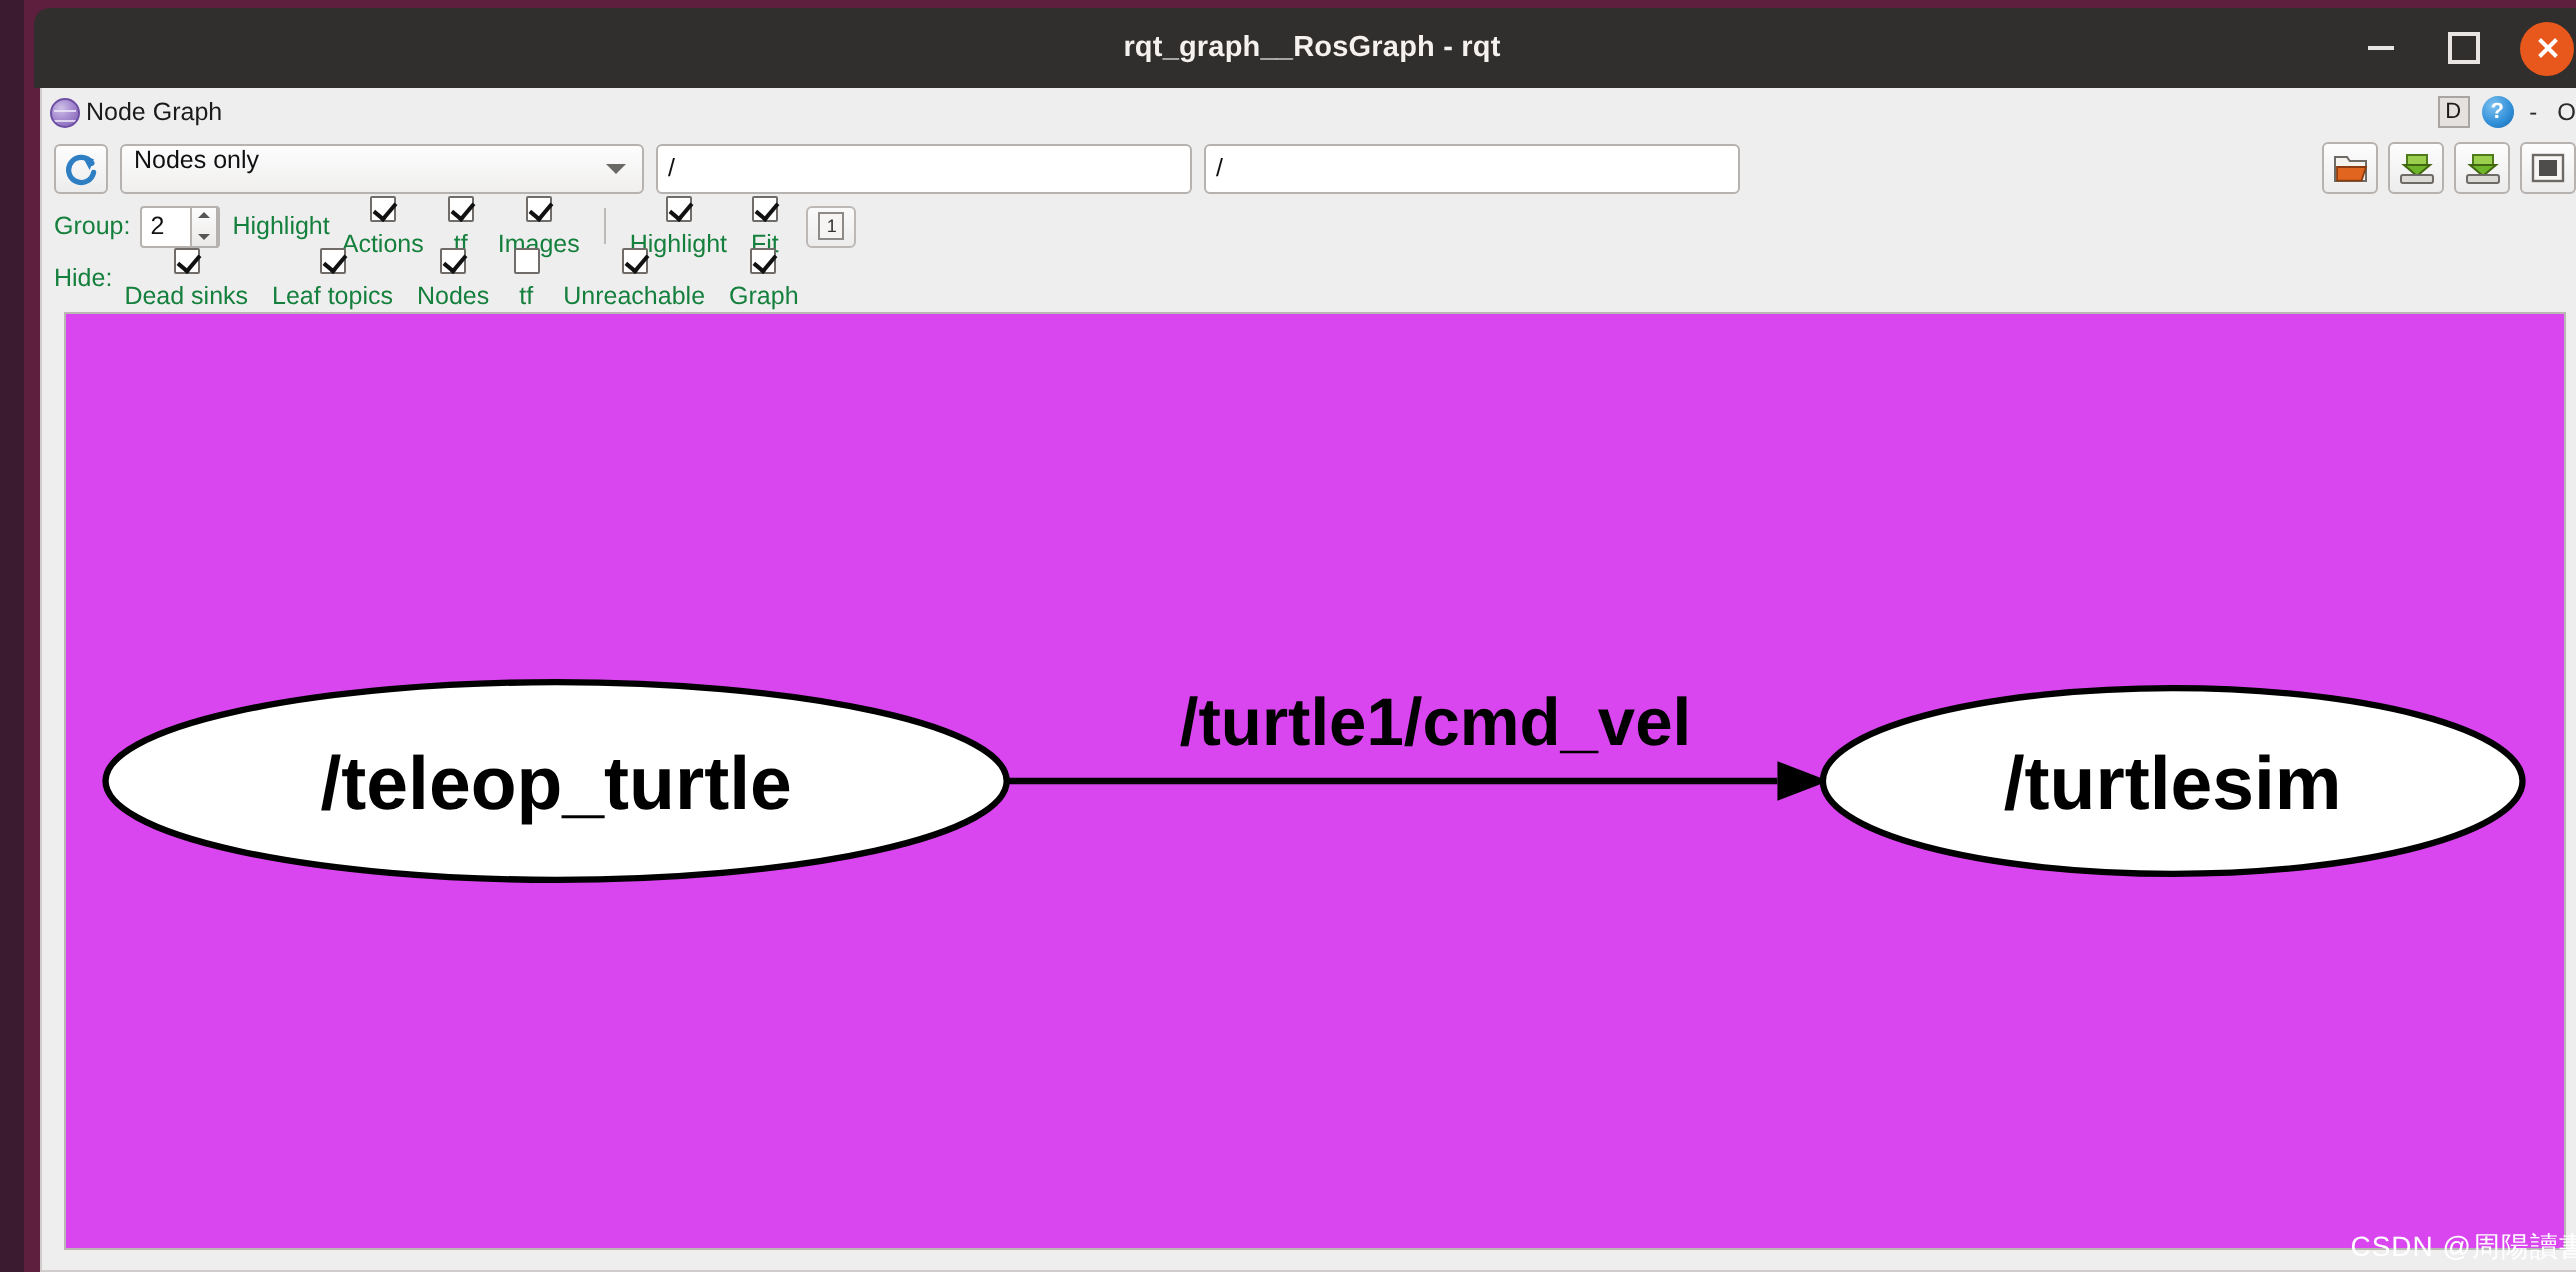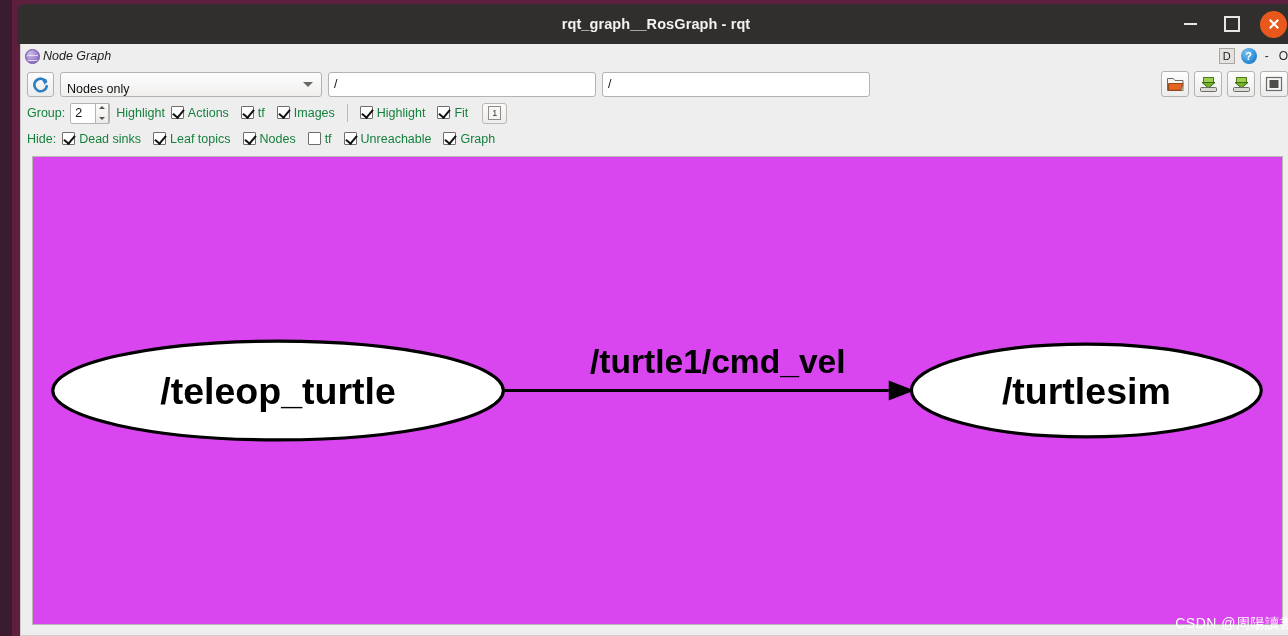--- a/index.html
+++ b/index.html
@@ -84,21 +84,21 @@
     background: radial-gradient(circle at 35% 32%, #cfc0e8 0%, #a58ad0 48%, #7a5cb0 100%);
     border: 1px solid #6d4fa3;
     display: block;
     position: relative; overflow: hidden;
   }
   #globe-icon::before {
     content: ""; position: absolute; left: 1px; top: 5px;
     width: 11px; height: 4px; border-top: 1px solid #eee9f7; border-bottom: 1px solid #eee9f7;
     opacity: .8;
   }
-  #dock-title { font-size: 12.5px; color: #1b1b1b; font-style: italic; }
+  #dock-title { font-size: 12.5px; color: #1b1b1b; }
   #dock-right { position: absolute; right: 4px; top: 0; bottom: 0; display: flex; align-items: center; gap: 6px; }
   #dock-d-btn {
     width: 16px; height: 16px;
     border: 1px solid #a9a5a2; background: #e4e1df;
     font-size: 11px; line-height: 14px; text-align: center; color: #1b1b1b;
     cursor: pointer;
   }
   #dock-help {
     width: 16px; height: 16px; border-radius: 50%;
     background: radial-gradient(circle at 35% 30%, #7cc0ef 0%, #2f8ed8 60%, #1766a8 100%);
@@ -117,21 +117,21 @@
     border: 1px solid #b6b2af; border-radius: 3px;
     height: 25px; min-width: 27px;
     display: flex; align-items: center; justify-content: center;
     cursor: pointer;
   }
   #refresh-icon { width: 17px; height: 17px; display: block; }
   #combo {
     height: 25px; width: 262px;
     background: linear-gradient(#fdfdfd, #f0efee);
     border: 1px solid #b6b2af; border-radius: 3px;
-    display: flex; align-items: flex-end; padding: 0 6px;
+    display: flex; align-items: flex-start; padding: 0 6px;
     font-size: 12.5px; color: #101010; cursor: pointer;
     position: relative;
   }
   #combo .caret {
     position: absolute; right: 8px; top: 50%; margin-top: -2px;
     width: 0; height: 0; border-left: 5px solid transparent; border-right: 5px solid transparent;
     border-top: 5px solid #6a6864;
   }
   .tfield {
     height: 25px; background: #ffffff;
@@ -172,21 +172,21 @@
   }
   .spin .arrows .up, .spin .arrows .dn { flex: 1; position: relative; }
   .spin .arrows .up::after {
     content: ""; position: absolute; left: 50%; top: 50%; margin: -2px 0 0 -3px;
     border-left: 3px solid transparent; border-right: 3px solid transparent; border-bottom: 3px solid #555;
   }
   .spin .arrows .dn::after {
     content: ""; position: absolute; left: 50%; top: 50%; margin: -1px 0 0 -3px;
     border-left: 3px solid transparent; border-right: 3px solid transparent; border-top: 3px solid #555;
   }
-  .chk-wrap { display: flex; gap: 4px; margin: 0 6px 0 6px; cursor: pointer; white-space: nowrap; }
+  .chk-wrap { display: flex; align-items: center; gap: 4px; margin: 0 6px 0 6px; cursor: pointer; white-space: nowrap; flex-direction: column; }
   .chk {
     width: 13px; height: 13px; background: #fff;
     border: 1px solid #6f6c69; border-radius: 1px;
     display: inline-block; position: relative; flex: 0 0 auto;
   }
   .chk.on::after {
     content: "";
     position: absolute; left: 3px; top: 0px;
     width: 5px; height: 9px;
     border: solid #111; border-width: 0 2px 2px 0;

